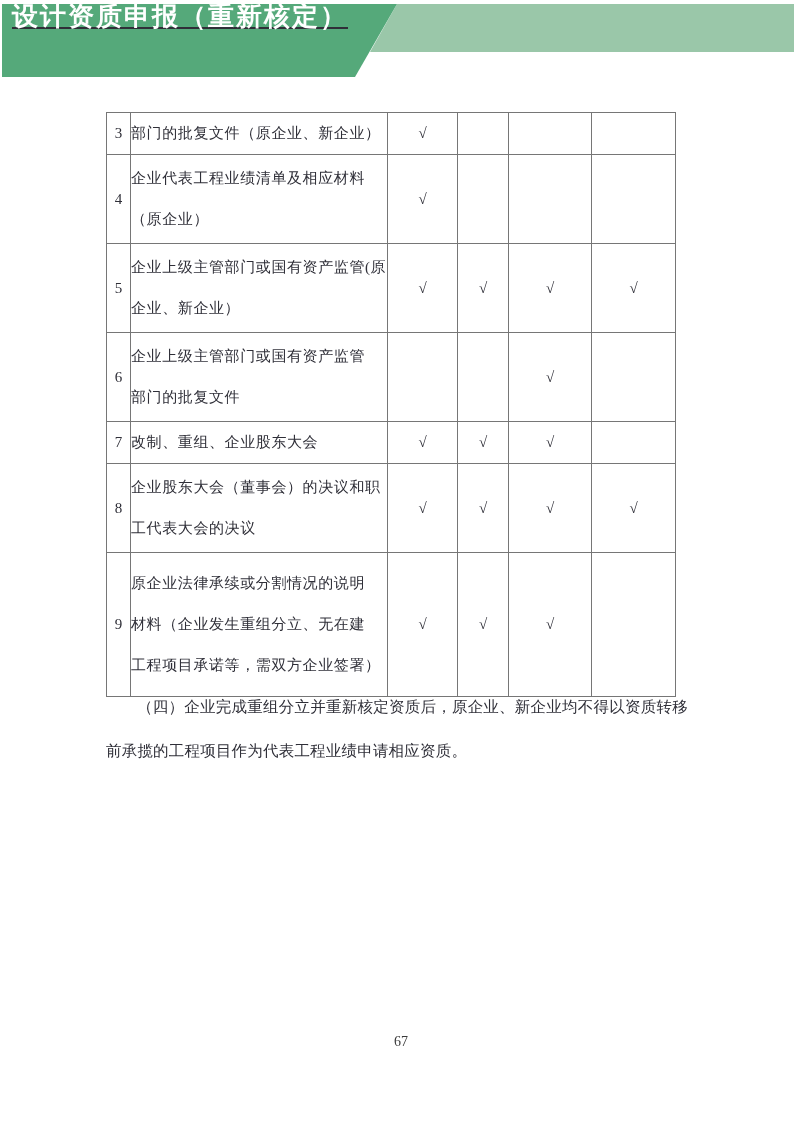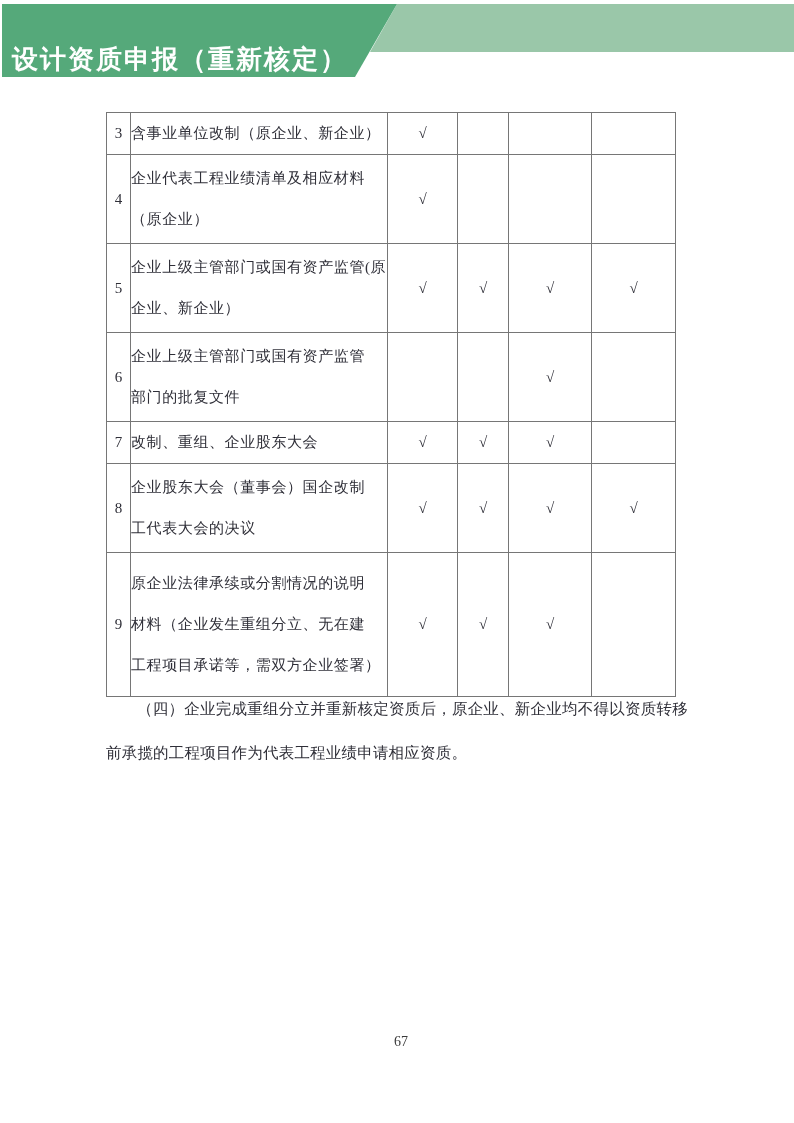--- a/index.html
+++ b/index.html
@@ -17,21 +17,21 @@
   
   .banner-light{
     position:absolute;left:370px;top:4px;width:424px;height:48px;
     background:var(--banner-light);
     clip-path:polygon(27px 0,100% 0,100% 100%,0 100%);
   }
   .banner-dark{
     position:absolute;left:2px;top:4px;width:395px;height:73px;
     background:var(--banner-dark);
     clip-path:polygon(0 0,100% 0,calc(100% - 42px) 100%,0 100%);
-    display:flex;align-items:flex-end;
+    display:flex;align-items:flex-start;text-decoration:underline;
   }
   .banner-title{
     color:#ffffff;
     font-family:"Liberation Sans","DejaVu Sans",sans-serif;
     font-weight:bold;font-size:26px;letter-spacing:2px;
     padding-left:10px;margin-top:-5px;white-space:nowrap;
   }
   
   table.checklist{
     position:absolute;left:106px;top:112px;
@@ -54,20 +54,21 @@
   tr.r88 td{ height:88px;font-family:Liberation Serif, serif; }
   tr.r143 td{ height:143px; }
   
   .body-text{
     position:absolute;left:106px;top:687px;width:582px;
   }
   .body-text p{
     margin:0;font-size:15.5px;line-height:43.5px;
     letter-spacing:0.2px;text-indent:2em;text-align:justify;
     color:var(--ink);
+    font-family:Liberation Mono, monospace;
   }
   
   .page-number{
     position:absolute;left:4px;top:1034px;width:794px;
     text-align:center;font-size:14px;color:#3a3a3a;
   }
 </style>
 </head>
 <body>
 
@@ -82,21 +83,21 @@
     <col style="width:257px">
     <col style="width:70px">
     <col style="width:51px">
     <col style="width:83px">
     <col style="width:84px">
   </colgroup>
   <tbody>
     <tr class="r38">
       <td class="num">3</td>
       <td class="item">
-          <span class="lines">含事业单位改制（原企业、新企业）</span>
+          <span class="lines">部门的批复文件（原企业、新企业）</span>
         </td>
       <td class="chk">√</td>
       <td class="chk"></td>
       <td class="chk"></td>
       <td class="chk"></td>
     </tr>
     <tr class="r88">
       <td class="num">4</td>
       <td class="item">
           <span class="lines">企业代表工程业绩清单及相应材料
@@ -135,21 +136,21 @@
           <span class="lines">改制、重组、企业股东大会</span>
         </td>
       <td class="chk">√</td>
       <td class="chk">√</td>
       <td class="chk">√</td>
       <td class="chk"></td>
     </tr>
     <tr class="r88">
       <td class="num">8</td>
       <td class="item">
-          <span class="lines">企业股东大会（董事会）国企改制
+          <span class="lines">企业股东大会（董事会）的决议和职
 工代表大会的决议</span>
         </td>
       <td class="chk">√</td>
       <td class="chk">√</td>
       <td class="chk">√</td>
       <td class="chk">√</td>
     </tr>
     <tr class="r143">
       <td class="num">9</td>
       <td class="item">

